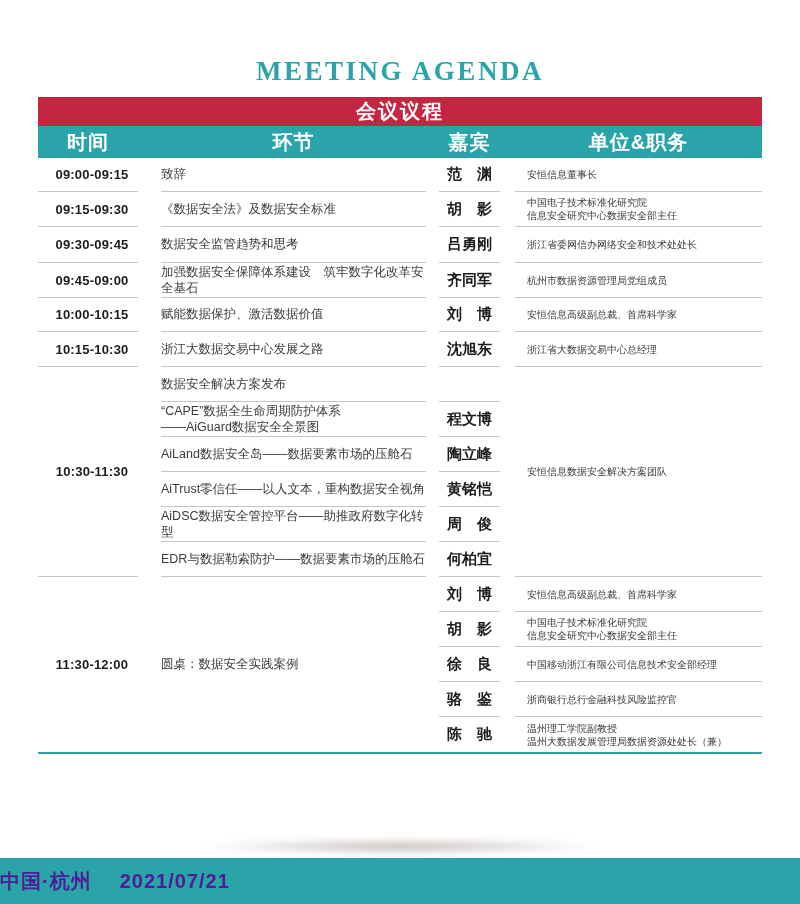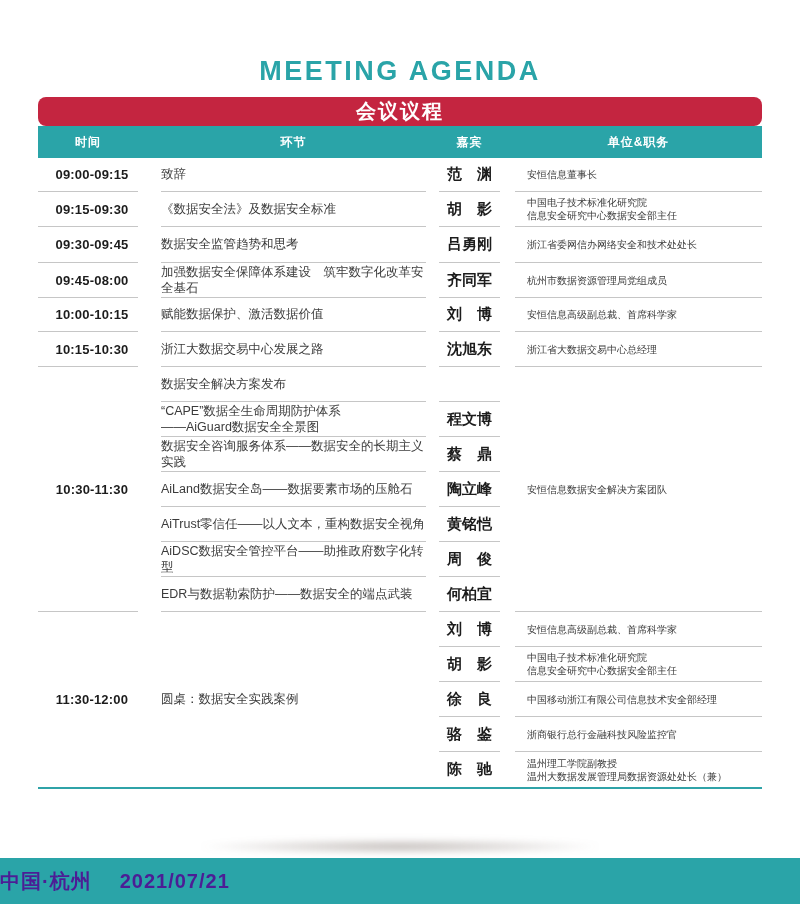--- a/index.html
+++ b/index.html
@@ -1,26 +1,26 @@
 <!DOCTYPE html>
 <html><head>
 <meta charset="utf-8">
 <title>Meeting Agenda</title>
 <style>
   html,body{margin:0;padding:0;background:#fff;}
   .page{position:relative;width:800px;height:904px;background:#fff;overflow:hidden;
         font-family:"Liberation Sans",sans-serif;color:#3b3b3b;}
   .title-en{padding-top:54px;text-align:center;color:#2aa4a8;font-size:27px;font-weight:bold;
-            letter-spacing:2.5px;font-family:Liberation Sans, sans-serif;line-height:34px;}
+            letter-spacing:2.5px;font-family:Liberation Serif, serif;line-height:34px;}
   .banner{width:724px;margin:9px 0 0 38px;height:29px;background:#c42540;color:#fff;
           font-size:20px;font-weight:bold;letter-spacing:2px;
-          display:flex;align-items:center;justify-content:center;border-radius:8px;}
+          display:flex;align-items:center;justify-content:center;}
   .table{width:724px;margin-left:38px;}
   .thead{display:flex;height:32px;background:#2aa4a8;}
-  .th{color:#fff;font-weight:bold;font-size:12px;letter-spacing:1px;
+  .th{color:#fff;font-weight:bold;font-size:20px;letter-spacing:1px;
       display:flex;align-items:center;justify-content:center;}
   .w-time{width:100px;}.w-sess{width:265px;}.w-guest{width:61px;}.w-org{width:247px;}
   .g1{width:23px;}.g2{width:13px;}.g3{width:15px;}
   .row,.block,.subrow{display:flex;}
   .cell,.scell{display:flex;align-items:center;box-sizing:border-box;
                border-bottom:1px solid #c6c6c6;}
   .h40{height:34px;}.h36{height:36px;}.h35{height:35px;}.h34{height:34px;}
   .c-time{width:100px;justify-content:center;font-weight:bold;font-size:13px;color:#1c1c1c;
           letter-spacing:.2px;padding-left:8px;}
   .c-sess{width:265px;font-size:12.5px;}
@@ -86,21 +86,21 @@
       <div class="cell c-time">09:30-09:45</div>
       <div class="g1"></div>
       <div class="cell c-sess pre">数据安全监管趋势和思考</div>
       <div class="g2"></div>
       <div class="cell c-guest">吕勇刚</div>
       <div class="g3"></div>
       <div class="cell c-org pre">浙江省委网信办网络安全和技术处处长</div>
     </div>
 
     <div class="row h35">
-      <div class="cell c-time">09:45-08:00</div>
+      <div class="cell c-time">09:45-09:00</div>
       <div class="g1"></div>
       <div class="cell c-sess pre">加强数据安全保障体系建设　筑牢数字化改革安全基石</div>
       <div class="g2"></div>
       <div class="cell c-guest">齐同军</div>
       <div class="g3"></div>
       <div class="cell c-org pre">杭州市数据资源管理局党组成员</div>
     </div>
 
     <div class="row h34">
       <div class="cell c-time">10:00-10:15</div>
@@ -131,41 +131,36 @@
           <div class="g2"></div>
           <div class="scell c-guest"></div>
         </div>
         <div class="subrow h35">
           <div class="scell c-sess pre">“CAPE”数据全生命周期防护体系
 ——AiGuard数据安全全景图</div>
           <div class="g2"></div>
           <div class="scell c-guest">程文博</div>
         </div>
         <div class="subrow h35">
-          <div class="scell c-sess pre">数据安全咨询服务体系——数据安全的长期主义实践</div>
-          <div class="g2"></div>
-          <div class="scell c-guest">蔡　鼎</div>
-        </div>
-        <div class="subrow h35">
           <div class="scell c-sess pre">AiLand数据安全岛——数据要素市场的压舱石</div>
           <div class="g2"></div>
           <div class="scell c-guest">陶立峰</div>
         </div>
         <div class="subrow h35">
           <div class="scell c-sess pre">AiTrust零信任——以人文本，重构数据安全视角</div>
           <div class="g2"></div>
           <div class="scell c-guest">黄铭恺</div>
         </div>
         <div class="subrow h35">
           <div class="scell c-sess pre">AiDSC数据安全管控平台——助推政府数字化转型</div>
           <div class="g2"></div>
           <div class="scell c-guest">周　俊</div>
         </div>
         <div class="subrow h35">
-          <div class="scell c-sess pre">EDR与数据勒索防护——数据安全的端点武装</div>
+          <div class="scell c-sess pre">EDR与数据勒索防护——数据要素市场的压舱石</div>
           <div class="g2"></div>
           <div class="scell c-guest">何柏宜</div>
         </div>
       </div>
       <div class="g3"></div>
       <div class="cell c-org pre">安恒信息数据安全解决方案团队</div>
     </div>
 
     <div class="block">
       <div class="cell c-time noline">11:30-12:00</div>

